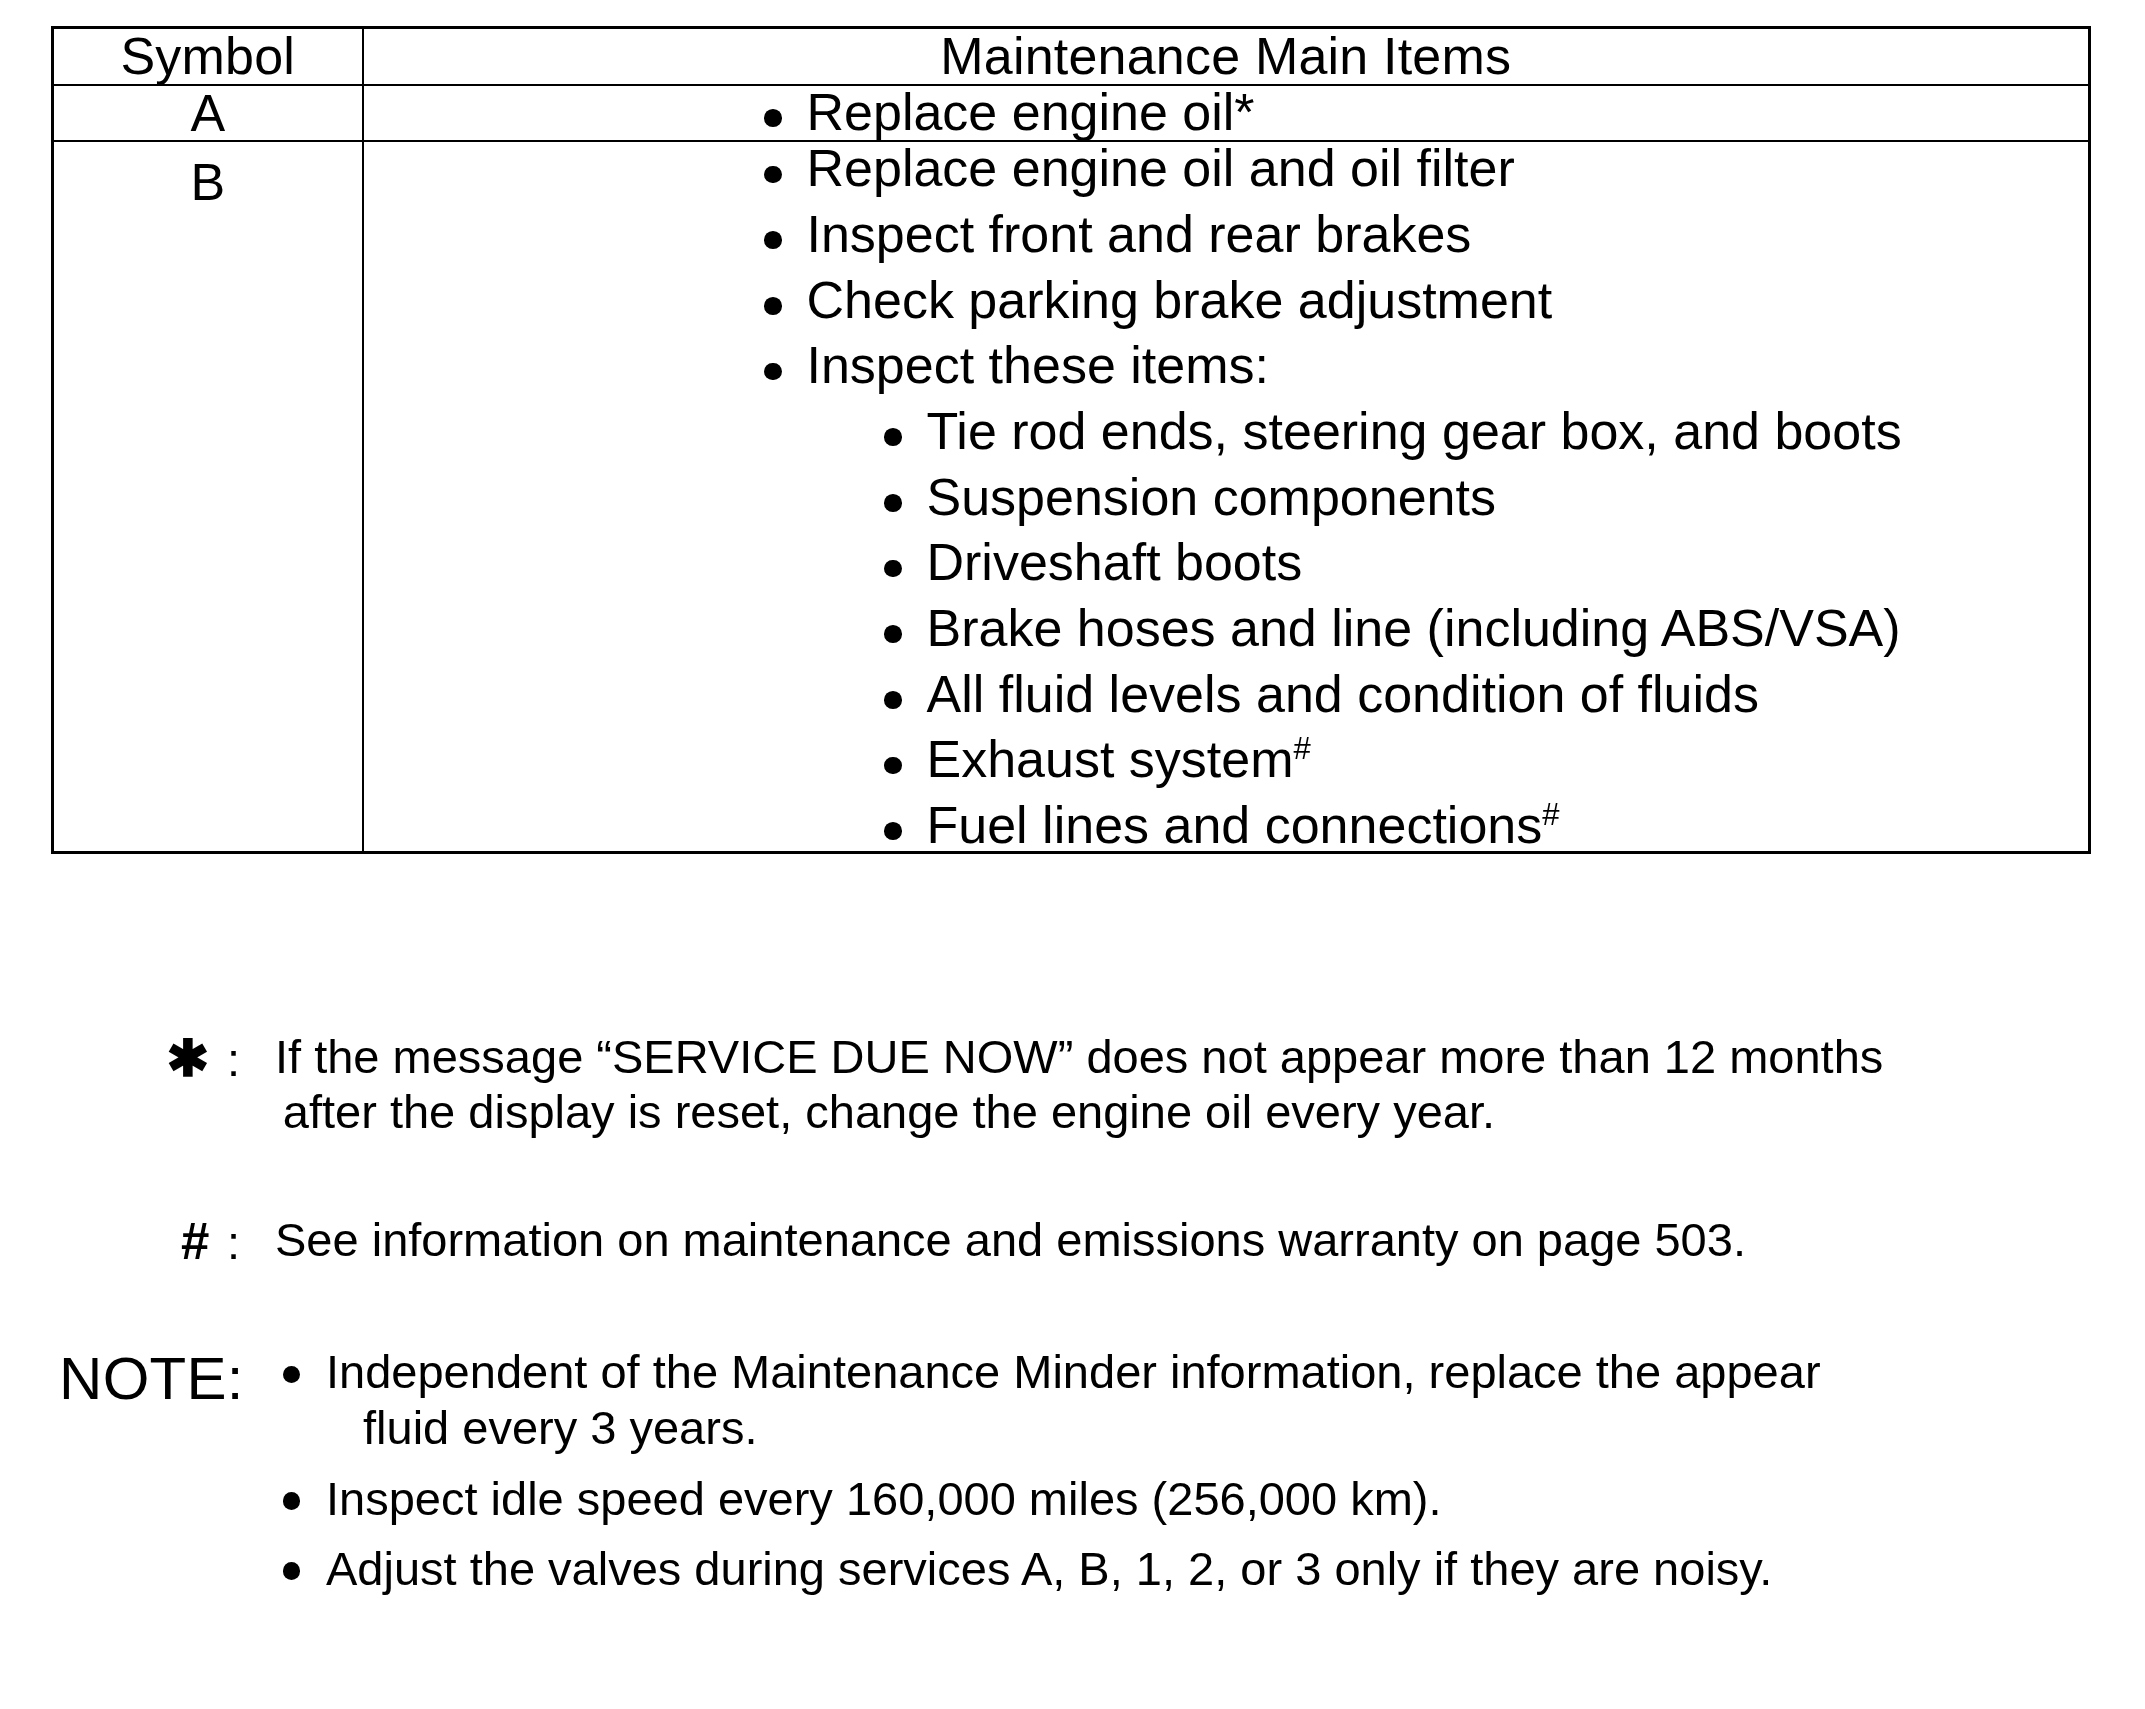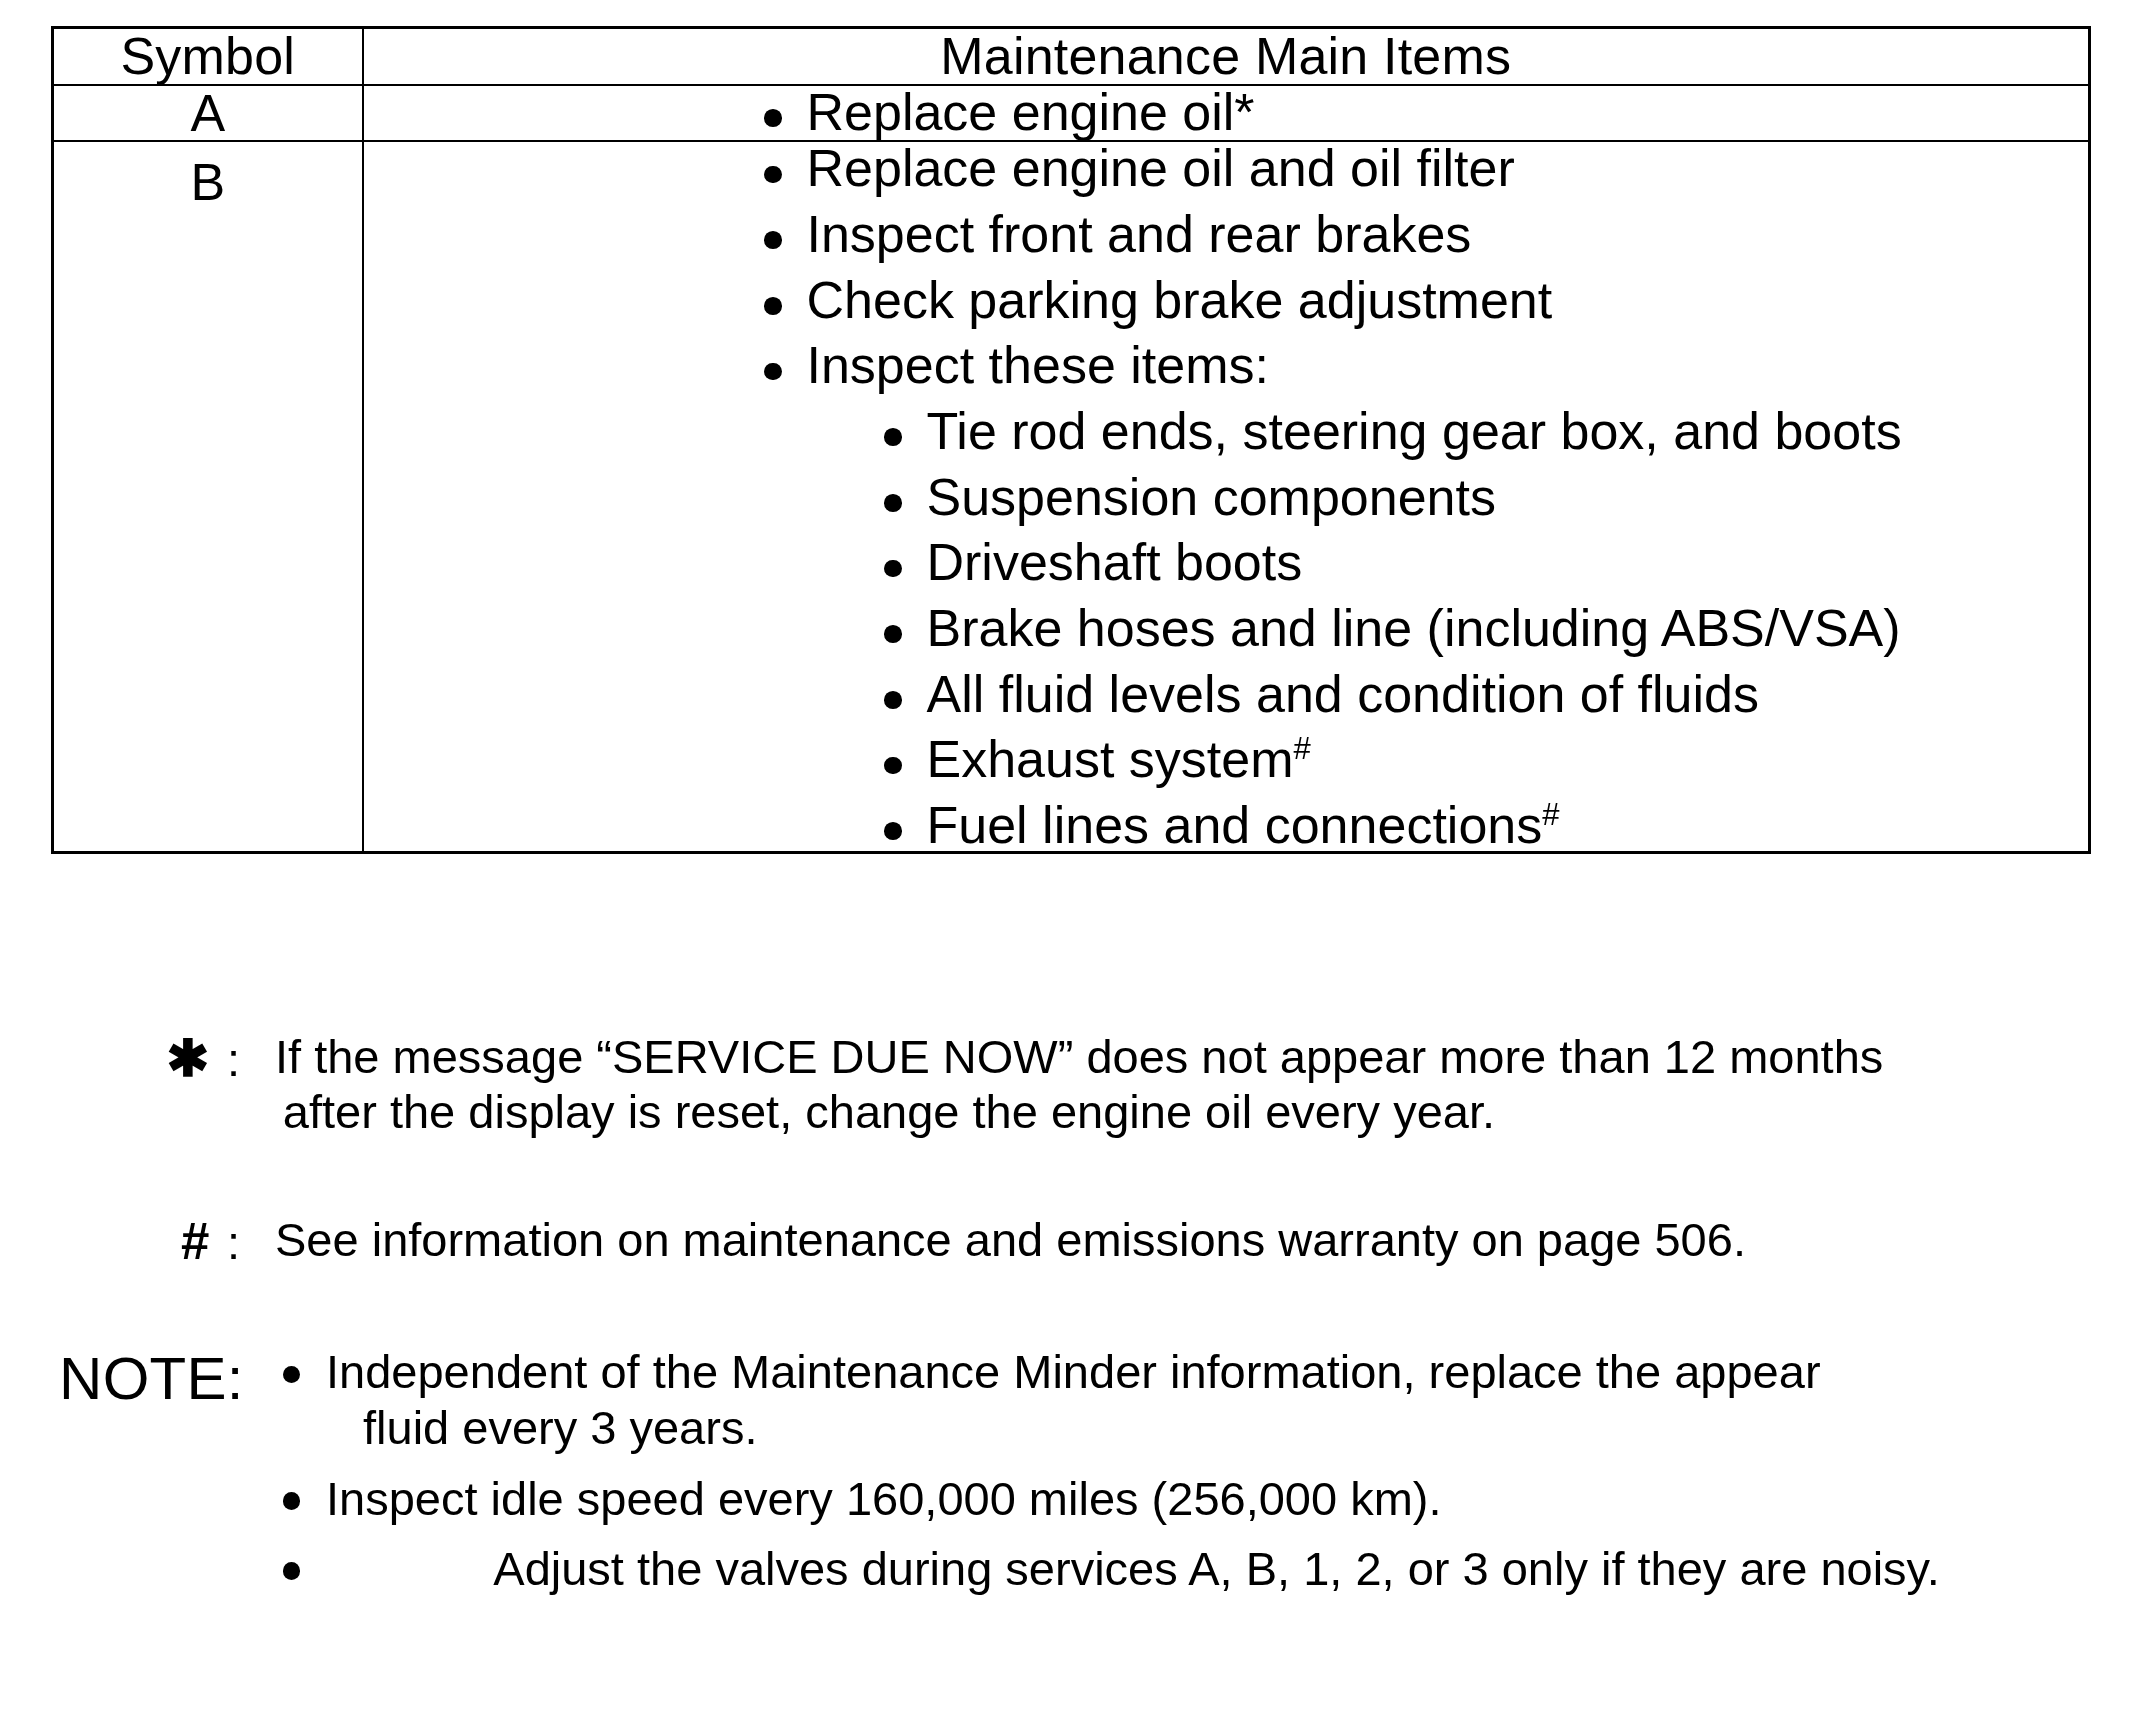--- a/index.html
+++ b/index.html
@@ -172,21 +172,21 @@
     margin: 0;
     padding: 0;
   }
   ul.notelist > li {
     position: relative;
     font-size: 47px;
     line-height: 1.2;
     padding-left: 51px;
     margin-bottom: 13.7px;
   }
-  ul.notelist > li:last-child { margin-bottom: 0; text-align: center; }
+  ul.notelist > li:last-child { margin-bottom: 0; }
   ul.notelist > li::before {
     content: "";
     position: absolute;
     left: 7.8px;
     top: 21.5px;
     width: 17.6px;
     height: 17.6px;
     background: #000;
     border-radius: 50%;
   }
@@ -259,21 +259,21 @@
       </div>
     </div>
 
     <div class="gap-a"></div>
 
     <div class="note-row">
       <div class="note-sym">
         <span class="glyph">#</span><span class="colon">:</span>
       </div>
       <div class="note-body">
-        <span>See information on maintenance and emissions warranty on page 506.</span>
+        <span>See information on maintenance and emissions warranty on page 503.</span>
       </div>
     </div>
 
     <div class="gap-a"></div>
 
     <div class="note-row note-note">
       <div class="note-sym">NOTE:</div>
       <div class="note-body">
         <ul class="notelist">
           <li>

